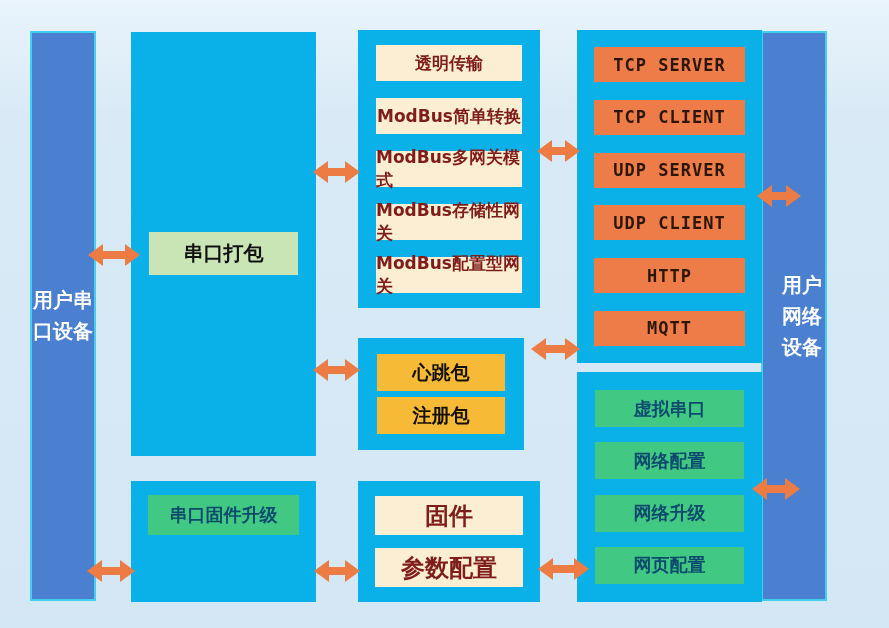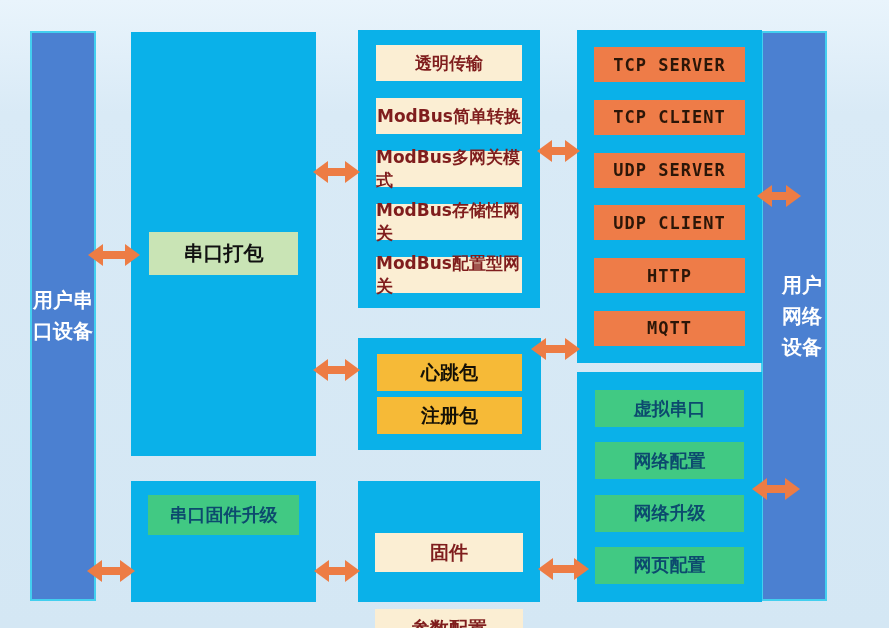--- a/index.html
+++ b/index.html
@@ -37,32 +37,32 @@
   }
   #main-panel{left:131px;top:32px;width:185px;height:424px;display:block;}
   #serial-pack{
     position:absolute;left:18px;top:200px;width:149px;height:43px;
     background:#c9e4b5;
     display:flex;align-items:center;justify-content:center;
     font-weight:bold;font-size:20px;color:#111111;
   }
 
   #transfer-panel{left:358px;top:30px;width:182px;height:278px;padding:15px 18px;}
-  #packet-panel{left:358px;top:338px;width:183px;height:112px;padding:16px 19px;}
+  #packet-panel{left:358px;top:338px;width:166px;height:112px;padding:16px 19px;}
   #protocol-panel{left:577px;top:30px;width:185px;height:333px;padding:17px 17px;}
   #network-panel{left:577px;top:372px;width:185px;height:230px;padding:18px 18px;}
   #serialfn-panel{left:131px;top:481px;width:185px;height:121px;padding:14px 17px;}
   #firmware-panel{left:358px;top:481px;width:182px;height:121px;padding:15px 17px;}
 
   .chip{
     display:flex;align-items:center;justify-content:center;
     font-weight:bold;color:#7f1d1d;flex:0 0 auto;
   }
   .chip.cream{background:#fbeed3;height:36px;font-size:17px;}
-  .chip.cream.tall{height:39px;font-size:19px;margin-top:37px;}
+  .chip.cream.tall{height:39px;font-size:24px;}
   .chip.yellow{background:#f6ba37;height:37px;font-size:19px;color:#141006;}
   .chip.orange{
     background:#ee7c48;height:35px;font-size:17px;color:#2b1608;
     font-family:"DejaVu Sans Mono", monospace;letter-spacing:1px;
   }
   .chip.green{background:#41c983;height:37px;font-size:18px;color:#0c4a6e;text-align:center;}
   .chip.green.tall{height:40px;}
 
   
   .arrow{position:absolute;height:24px;z-index:6;}

